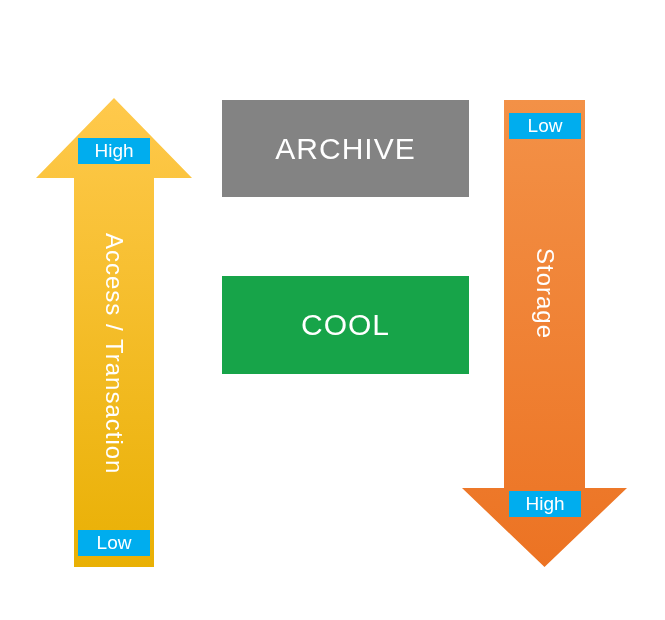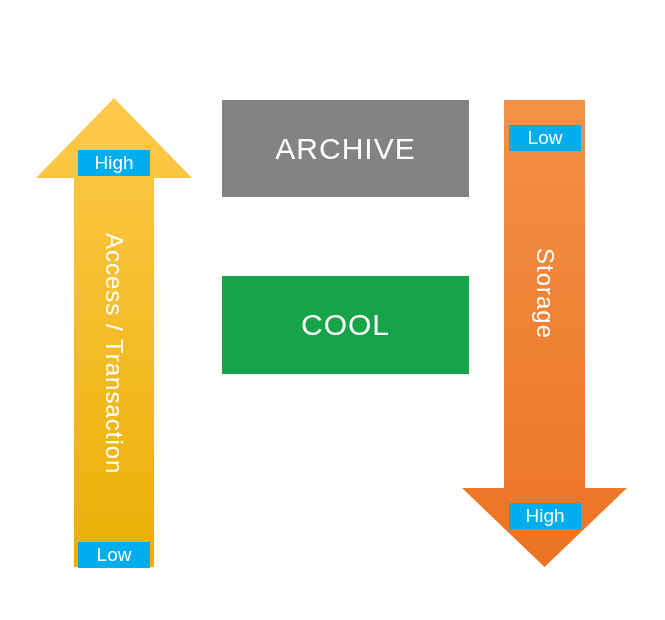--- a/index.html
+++ b/index.html
@@ -18,21 +18,21 @@
   }
   .vlabel{
     position:absolute;color:#ffffff;font-size:24px;letter-spacing:1px;
     writing-mode:vertical-rl;display:flex;align-items:center;justify-content:center;
     white-space:nowrap;
   }
   .vlabel-left{left:74px;top:178px;width:80px;height:352px;}
   .vlabel-right{left:504px;top:100px;width:81px;height:388px;}
   .badge{
     position:absolute;width:72px;height:26px;color:#ffffff;font-size:19px;
-    display:flex;align-items:center;justify-content:center;line-height:26px;margin-top:12px;
+    display:flex;align-items:center;justify-content:center;line-height:26px;
   }
   .badge-left-high{left:78px;top:138px;}
   .badge-left-low{left:78px;top:530px;}
   .badge-right-low{left:509px;top:113px;}
   .badge-right-high{left:509px;top:491px;}
   .tier{
     position:absolute;left:222px;width:247px;height:98px;color:#ffffff;
     font-size:30px;letter-spacing:1px;display:flex;align-items:center;justify-content:center;
   }
   .tier-archive{top:100px;height:97px;}

